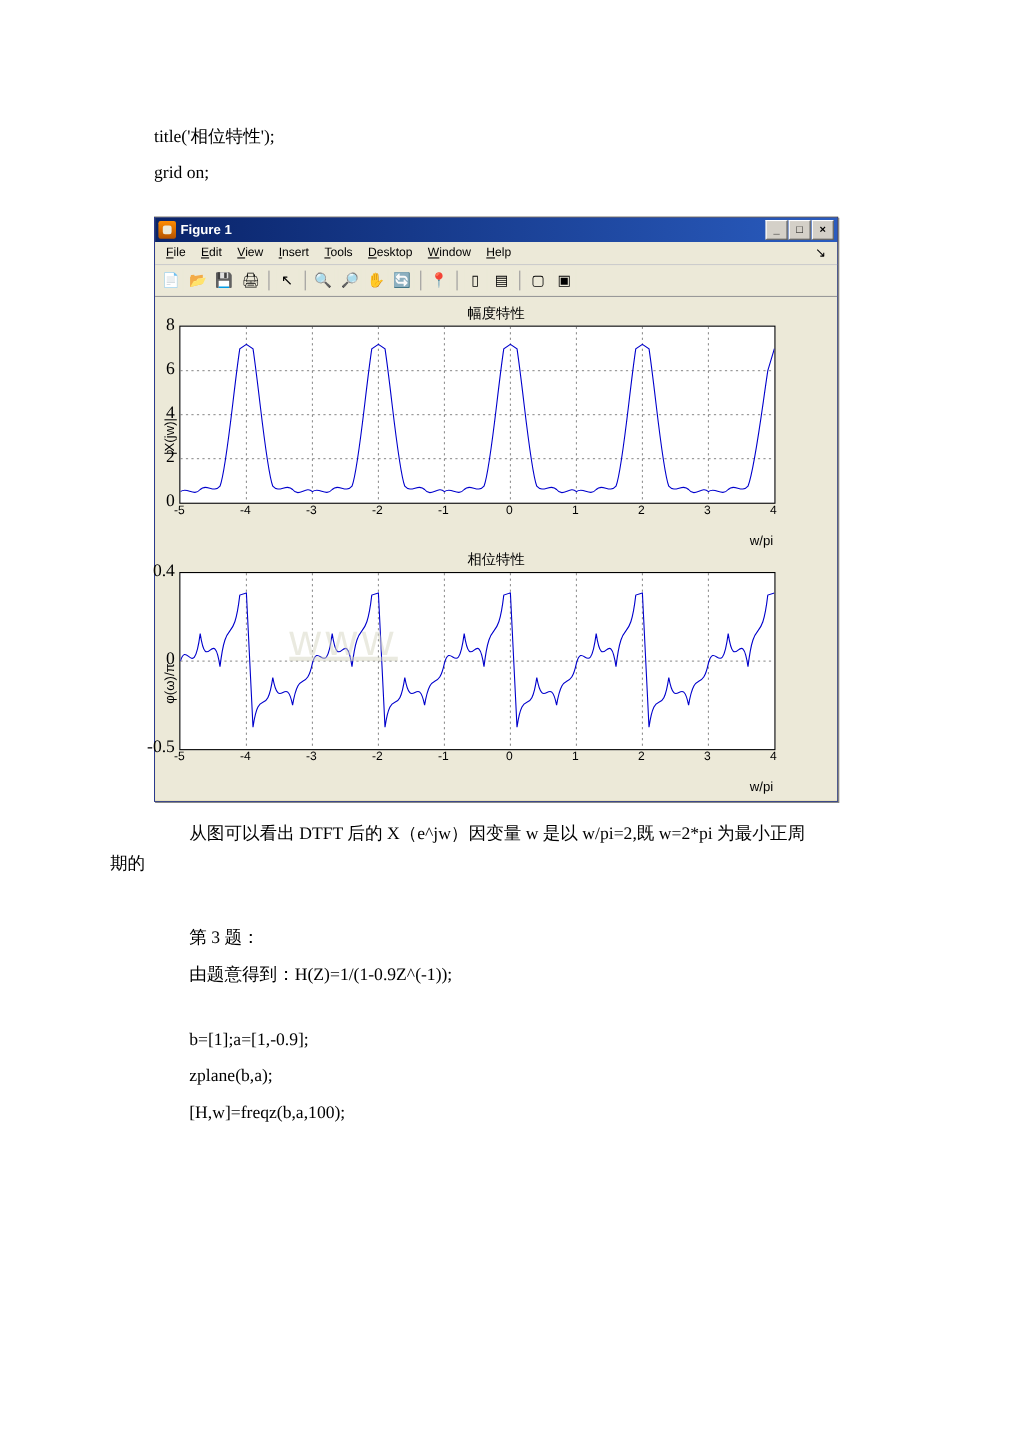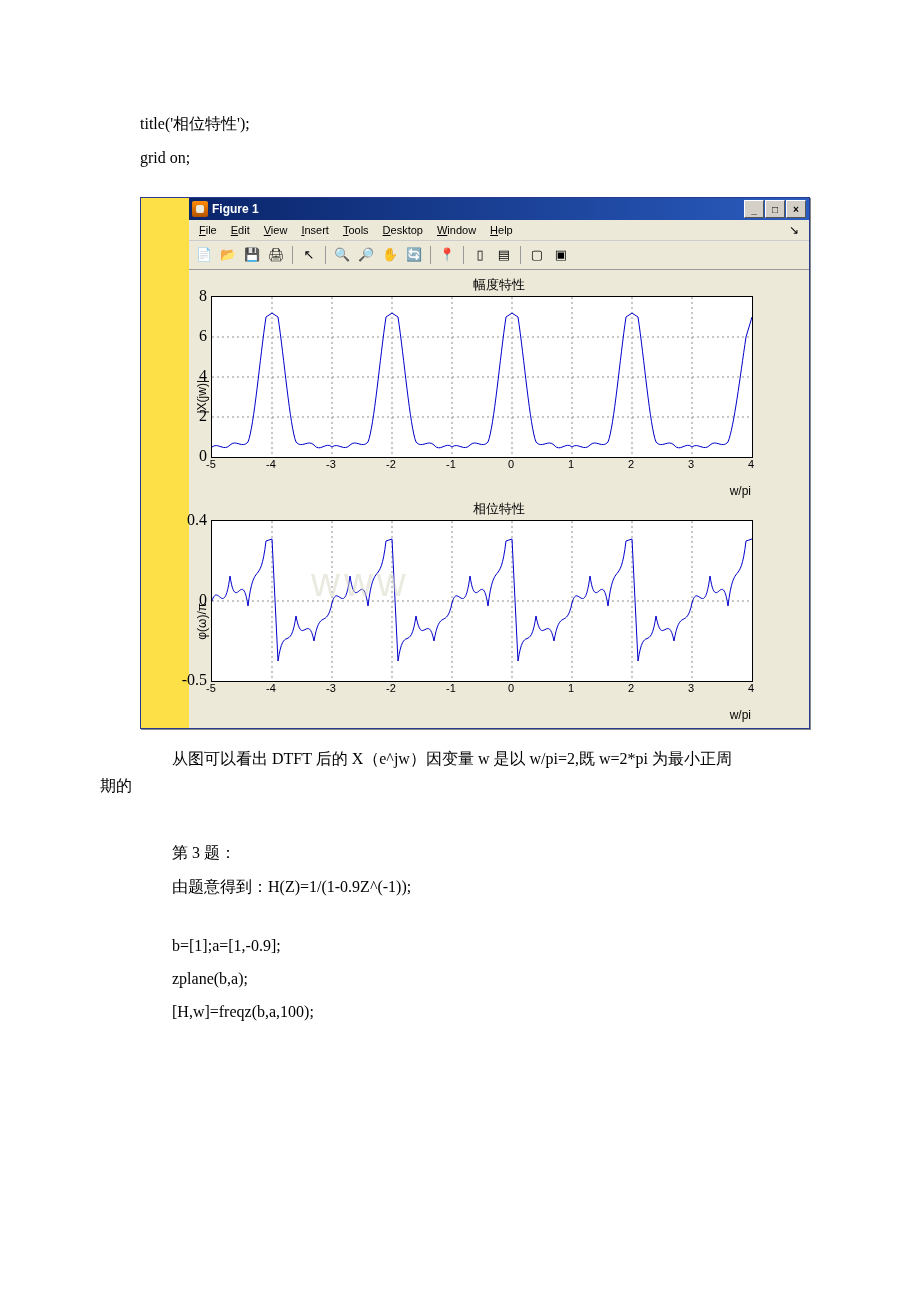--- a/index.html
+++ b/index.html
@@ -21,21 +21,20 @@
     font-size: 16px;
     margin: 4px 0 14px 0;
   }
   .figure-window {
     width: 620px;
     border: 1px solid #2a3a8f;
     background: #fde047;
     margin: 30px 0 16px 0;
     box-shadow: 1px 1px 0 #888;
     position: relative;
-    padding-left: 48px;
   }
   .titlebar {
     background: linear-gradient(to right, #0a246a, #2a5cbf);
     color: #fff;
     display: flex;
     align-items: center;
     height: 22px;
     font-family: Tahoma, sans-serif;
     font-size: 12px;
     font-weight: bold;
@@ -304,21 +303,21 @@
             <div class="xlabel">w/pi</div>
           </div>
         </div>
       </div>
 
       <div class="subplot" style="margin-top:2px;">
         <div class="chart-title">相位特性</div>
         <div class="axes-wrap">
           <div class="ylabel">φ(ω)/π</div>
           <div class="axis-box" style="width:540px;">
-            <div class="watermark" style="left:100px;top:40px;">www</div>
+            <div class="watermark" style="left:100px;top:40px;text-decoration:underline;">www</div>
             <svg class="svgplot" width="540" height="160" viewBox="0 0 540 160">
               <g>
                 <line class="gridline" x1="60" y1="0" x2="60" y2="160"></line>
                 <line class="gridline" x1="120" y1="0" x2="120" y2="160"></line>
                 <line class="gridline" x1="180" y1="0" x2="180" y2="160"></line>
                 <line class="gridline" x1="240" y1="0" x2="240" y2="160"></line>
                 <line class="gridline" x1="300" y1="0" x2="300" y2="160"></line>
                 <line class="gridline" x1="360" y1="0" x2="360" y2="160"></line>
                 <line class="gridline" x1="420" y1="0" x2="420" y2="160"></line>
                 <line class="gridline" x1="480" y1="0" x2="480" y2="160"></line>

